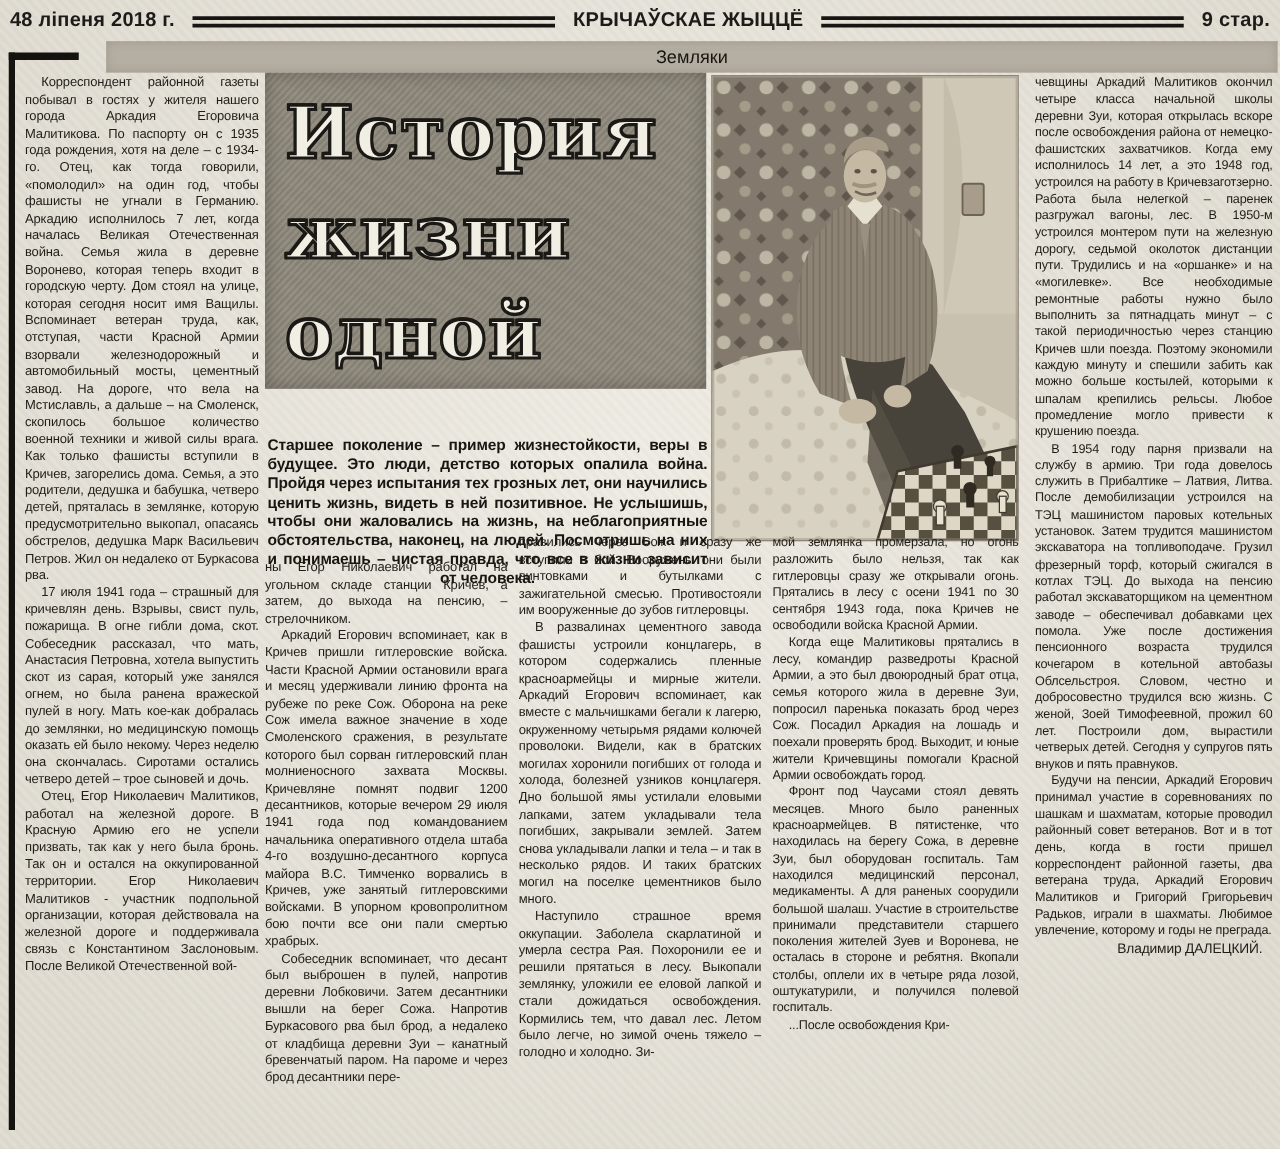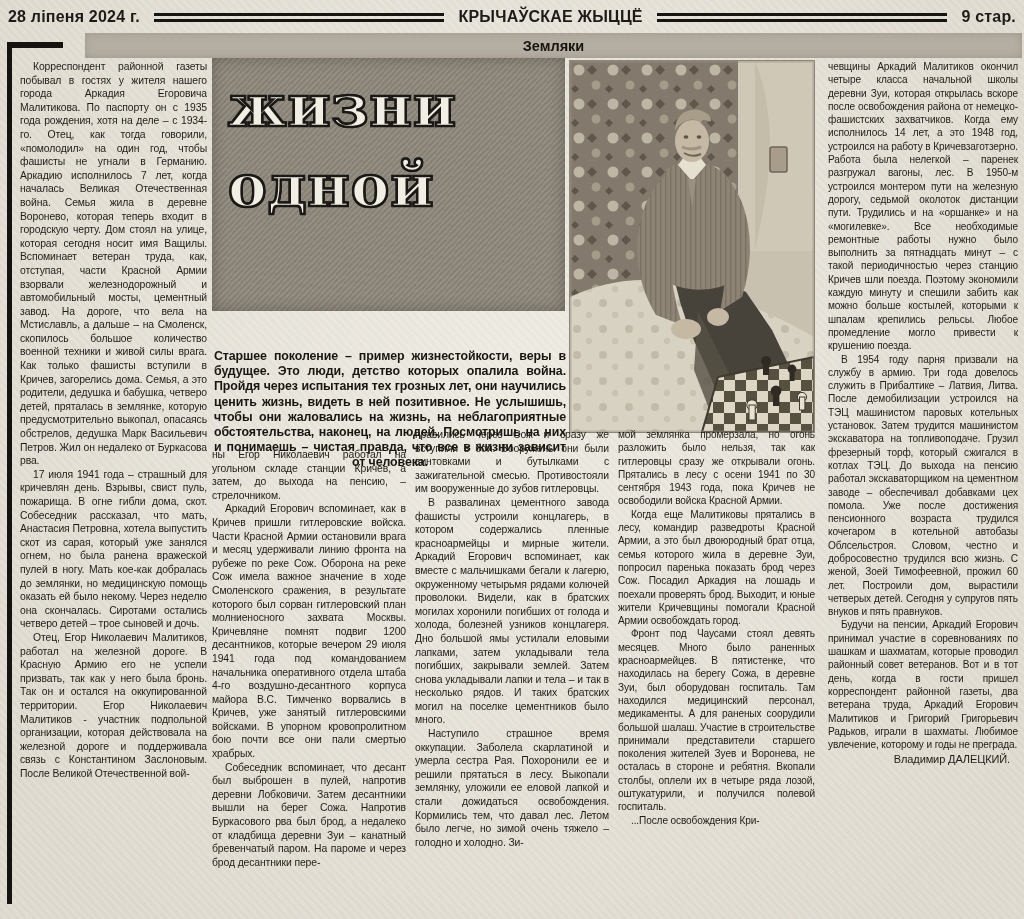--- a/index.html
+++ b/index.html
@@ -11,21 +11,21 @@
           #e9e5da;
         color:#1d1b18;}
   
   .masthead-row{position:absolute;left:8px;top:8px;width:1008px;display:flex;align-items:center;}
   .hdr-date,.hdr-title,.hdr-page{font-weight:bold;font-size:16px;white-space:nowrap;letter-spacing:.2px;}
   .dbl-rule{flex:1 1 auto;height:3px;border-top:3px solid #171511;border-bottom:3px solid #171511;margin:0 14px;}
   
   .section-bar{position:absolute;left:85px;top:33px;width:937px;height:25px;background:#b5afa3;
                display:flex;align-items:center;justify-content:center;
                box-shadow:inset 0 0 8px rgba(90,80,65,.25);}
-  .section-bar span{font-weight:bold;font-size:14.5px;color:#17150f;}
+  .section-bar span{font-weight:normal;font-size:14.5px;color:#17150f;}
   
   .bracket-h{position:absolute;left:7px;top:42px;width:56px;height:6px;background:#15130f;}
   .bracket-v{position:absolute;left:7px;top:42px;width:5px;height:862px;background:#15130f;}
   
   .bodycol{position:absolute;overflow:hidden;text-align:justify;
            font-size:10.4px;line-height:13.6px;letter-spacing:-.12px;color:#201d18;}
   .bodycol p{margin:0;text-indent:13px;}
   .bodycol p.cont{text-indent:0;}
   .col1{left:20px;top:60px;width:187px;height:847px;}
   .colA{left:212px;top:448px;width:194px;height:459px;}
@@ -51,41 +51,42 @@
   
   .photo{position:absolute;left:569px;top:60px;width:246px;height:373px;
          border:1px solid #8c8578;box-sizing:border-box;background:#c9c2b2;}
 </style>
 </head>
 <body>
 
 <div class="page">
 
   <div class="masthead-row">
-    <span class="hdr-date">28 ліпеня 2024 г.</span>
+    <span class="hdr-date">48 ліпеня 2018 г.</span>
     <span class="dbl-rule"></span>
     <span class="hdr-title">КРЫЧАЎСКАЕ ЖЫЦЦЁ</span>
     <span class="dbl-rule"></span>
     <span class="hdr-page">9 стар.</span>
   </div>
 
   <div class="section-bar">
     <span>Земляки</span>
   </div>
 
   <div class="bracket-h"></div>
   <div class="bracket-v"></div>
 
   <div class="bodycol col1">
       <p>Корреспондент районной газеты побывал в гостях у жителя нашего города Аркадия Егоровича Малитикова. По паспорту он с 1935 года рождения, хотя на деле – с 1934-го. Отец, как тогда говорили, «помолодил» на один год, чтобы фашисты не угнали в Германию. Аркадию исполнилось 7 лет, когда началась Великая Отечественная война. Семья жила в деревне Воронево, которая теперь входит в городскую черту. Дом стоял на улице, которая сегодня носит имя Ващилы. Вспоминает ветеран труда, как, отступая, части Красной Армии взорвали железнодорожный и автомобильный мосты, цементный завод. На дороге, что вела на Мстиславль, а дальше – на Смоленск, скопилось большое количество военной техники и живой силы врага. Как только фашисты вступили в Кричев, загорелись дома. Семья, а это родители, дедушка и бабушка, четверо детей, пряталась в землянке, которую предусмотрительно выкопал, опасаясь обстрелов, дедушка Марк Васильевич Петров. Жил он недалеко от Буркасова рва.</p>
       <p>17 июля 1941 года – страшный для кричевлян день. Взрывы, свист пуль, пожарища. В огне гибли дома, скот. Собеседник рассказал, что мать, Анастасия Петровна, хотела выпустить скот из сарая, который уже занялся огнем, но была ранена вражеской пулей в ногу. Мать кое-как добралась до землянки, но медицинскую помощь оказать ей было некому. Через неделю она скончалась. Сиротами остались четверо детей – трое сыновей и дочь.</p>
       <p>Отец, Егор Николаевич Малитиков, работал на железной дороге. В Красную Армию его не успели призвать, так как у него была бронь. Так он и остался на оккупированной территории. Егор Николаевич Малитиков - участник подпольной организации, которая действовала на железной дороге и поддерживала связь с Константином Заслоновым. После Великой Отечественной вой-</p>
     </div>
 
   <div class="headline-box">
+    <div class="headline-line">История</div>
     <div class="headline-line">жизни</div>
     <div class="headline-line">одной</div>
   </div>
 
   <div class="photo">
     <svg width="244" height="371" viewBox="0 0 244 371" xmlns="http://www.w3.org/2000/svg">
       <defs>
         <pattern id="carpet" width="34" height="34" patternUnits="userSpaceOnUse">
           <rect width="34" height="34" fill="#83796c"></rect>
           <circle cx="9" cy="9" r="5.5" fill="#cdc5b3" opacity=".8"></circle>

